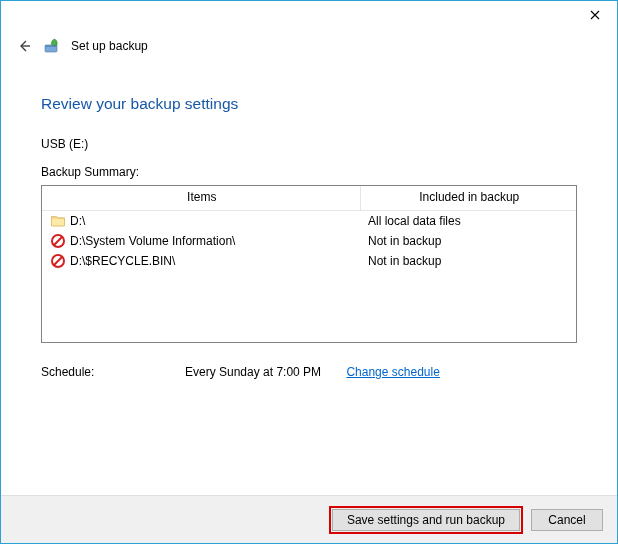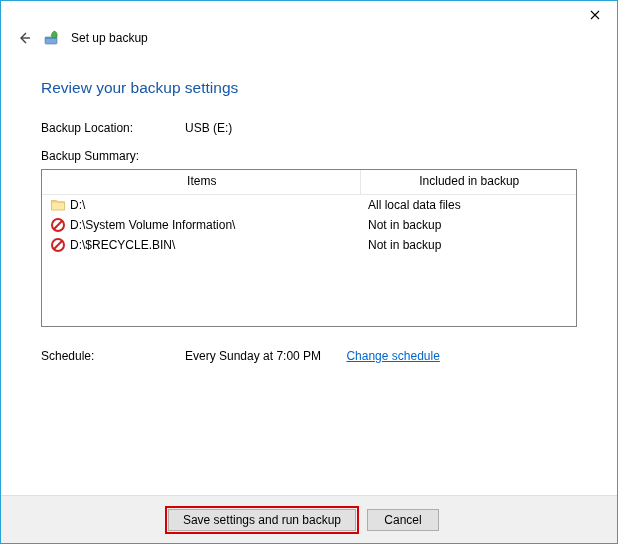--- a/index.html
+++ b/index.html
@@ -8,21 +8,21 @@
     width: 618px; height: 544px;
     font-family: "Segoe UI", Tahoma, sans-serif;
     font-size: 12px;
     color: #000;
     background: #fff;
   }
   .window {
     width: 618px; height: 544px;
     border: 1px solid #2aa2d6;
     position: relative;
-    display: flex; flex-direction: column;
+    display: flex; flex-direction: column; gap: 8px;
   }
   .titlebar {
     height: 30px;
     display: flex; justify-content: flex-end;
     align-items: flex-start;
   }
   .close-btn {
     width: 45px; height: 28px;
     display: flex; align-items: center; justify-content: center;
     cursor: pointer;
@@ -97,21 +97,21 @@
     color: #0066cc;
     text-decoration: underline;
     cursor: pointer;
     margin-left: 22px;
   }
   .footer {
     height: 48px;
     border-top: 1px solid #dfdfdf;
     background: #f0f0f0;
     display: flex;
-    justify-content: center;
+    justify-content: flex-end;
     align-items: center;
     padding-right: 14px;
     gap: 8px;
   }
   .btn {
     font-family: inherit;
     font-size: 12px;
     padding: 3px 14px;
     background: #e1e1e1;
     border: 1px solid #adadad;
@@ -151,21 +151,20 @@
         <path d="M11 2 Q15 3 14 8 Q11 10 8 7 Q9 3 11 2 Z" fill="#4caf50" stroke="#2e7d32" stroke-width="0.5"></path>
       </svg>
     </span>
     <span class="wiz-title">Set up backup</span>
   </div>
 
   <div class="content">
     <div class="heading">Review your backup settings</div>
 
     <div class="kv-row">
-      <div class="kv-label">Backup Location:</div>
       <div>USB (E:)</div>
     </div>
 
     <div class="summary-label">Backup Summary:</div>
 
     <div class="summary-box">
       <table class="summary-table">
         <thead>
           <tr>
             <th class="col-items">Items</th>

